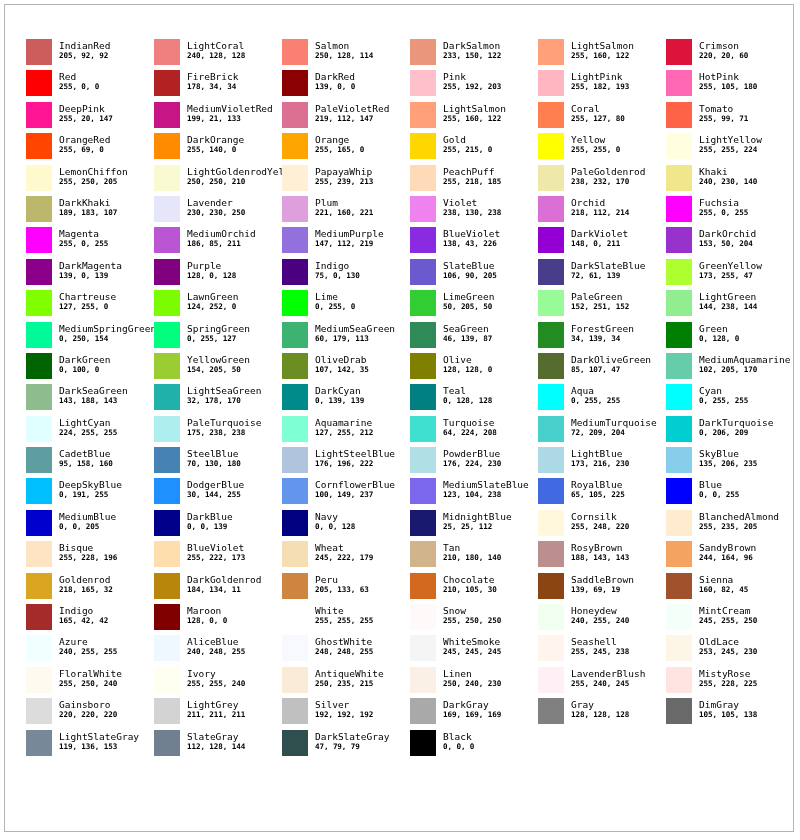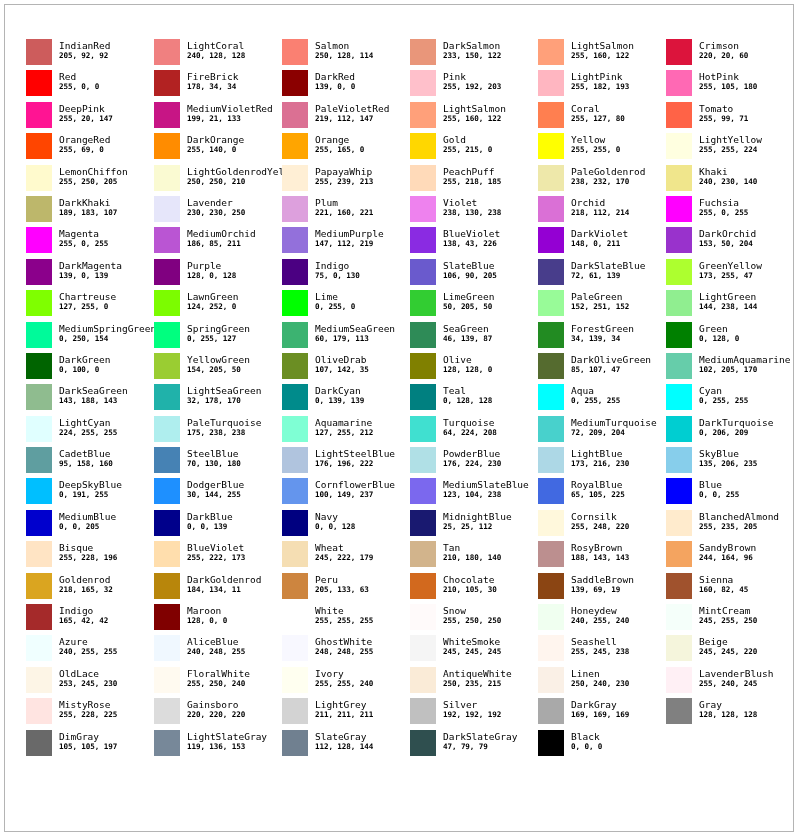--- a/index.html
+++ b/index.html
@@ -898,27 +898,20 @@
         </div>
       </div>
       <div class="color-cell">
         <div class="swatch" style="background-color: rgb(255, 245, 238);"></div>
         <div class="cell-text">
           <div class="color-name">Seashell</div>
           <div class="color-rgb">255, 245, 238</div>
         </div>
       </div>
       <div class="color-cell">
-        <div class="swatch" style="background-color: rgb(245, 245, 220);"></div>
-        <div class="cell-text">
-          <div class="color-name">Beige</div>
-          <div class="color-rgb">245, 245, 220</div>
-        </div>
-      </div>
-      <div class="color-cell">
         <div class="swatch" style="background-color: rgb(253, 245, 230);"></div>
         <div class="cell-text">
           <div class="color-name">OldLace</div>
           <div class="color-rgb">253, 245, 230</div>
         </div>
       </div>
       <div class="color-cell">
         <div class="swatch" style="background-color: rgb(255, 250, 240);"></div>
         <div class="cell-text">
           <div class="color-name">FloralWhite</div>
@@ -992,21 +985,21 @@
         <div class="swatch" style="background-color: rgb(128, 128, 128);"></div>
         <div class="cell-text">
           <div class="color-name">Gray</div>
           <div class="color-rgb">128, 128, 128</div>
         </div>
       </div>
       <div class="color-cell">
         <div class="swatch" style="background-color: rgb(105, 105, 105);"></div>
         <div class="cell-text">
           <div class="color-name">DimGray</div>
-          <div class="color-rgb">105, 105, 197</div>
+          <div class="color-rgb">105, 105, 138</div>
         </div>
       </div>
       <div class="color-cell">
         <div class="swatch" style="background-color: rgb(119, 136, 153);"></div>
         <div class="cell-text">
           <div class="color-name">LightSlateGray</div>
           <div class="color-rgb">119, 136, 153</div>
         </div>
       </div>
       <div class="color-cell">

